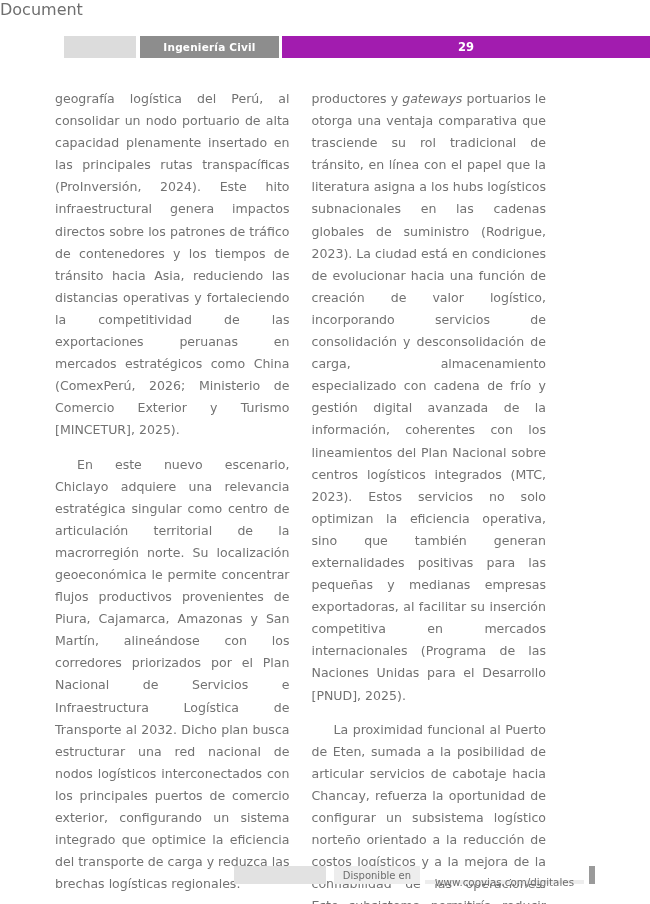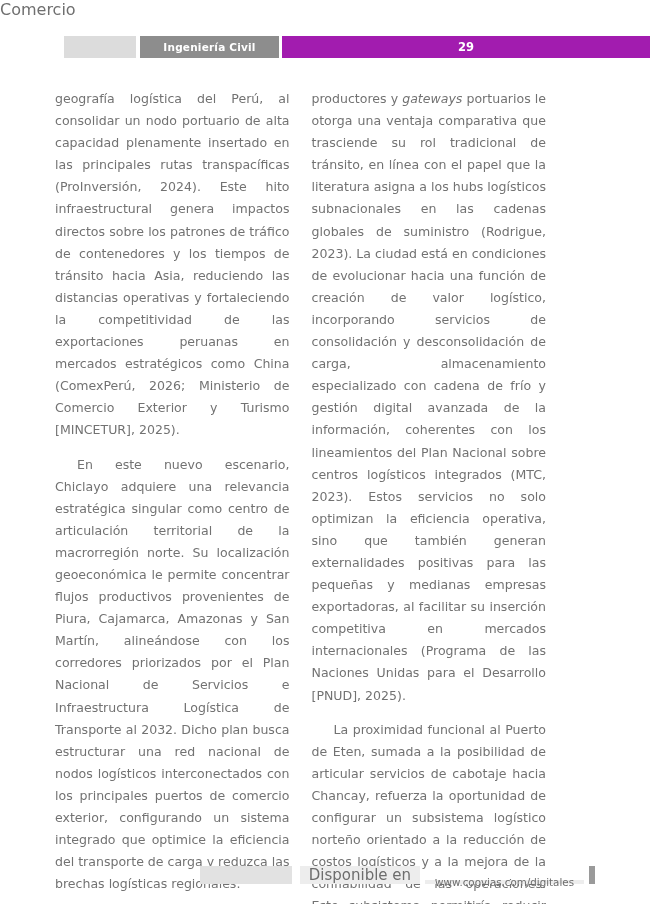--- a/index.html
+++ b/index.html
@@ -130,21 +130,21 @@
     background: #e2e2e2;
   }
   .footer-gap {
     flex: 0 0 8px;
   }
   .footer-label {
     background: #ededed;
     display: flex;
     align-items: center;
     padding: 8px 9px;
-    font-size: 15px;
+    font-size: 10px;
     color: #6d6d6d;
     white-space: nowrap;
   }
   .footer-gap2 {
     flex: 0 0 5px;
   }
   .footer-url {
     background: #ededed;
     display: flex;
     align-items: center;
@@ -199,13 +199,13 @@
   <div class="footer-gap"></div>
   <div class="footer-label">Disponible en</div>
   <div class="footer-gap2"></div>
   <div class="footer-url">www.coovias.com/digitales</div>
   <div class="footer-gap3"></div>
   <div class="footer-tick"></div>
 </div>
 
 
 
-<domain>Comercio</domain>
+<domain>Document</domain>
 
 </body></html>

